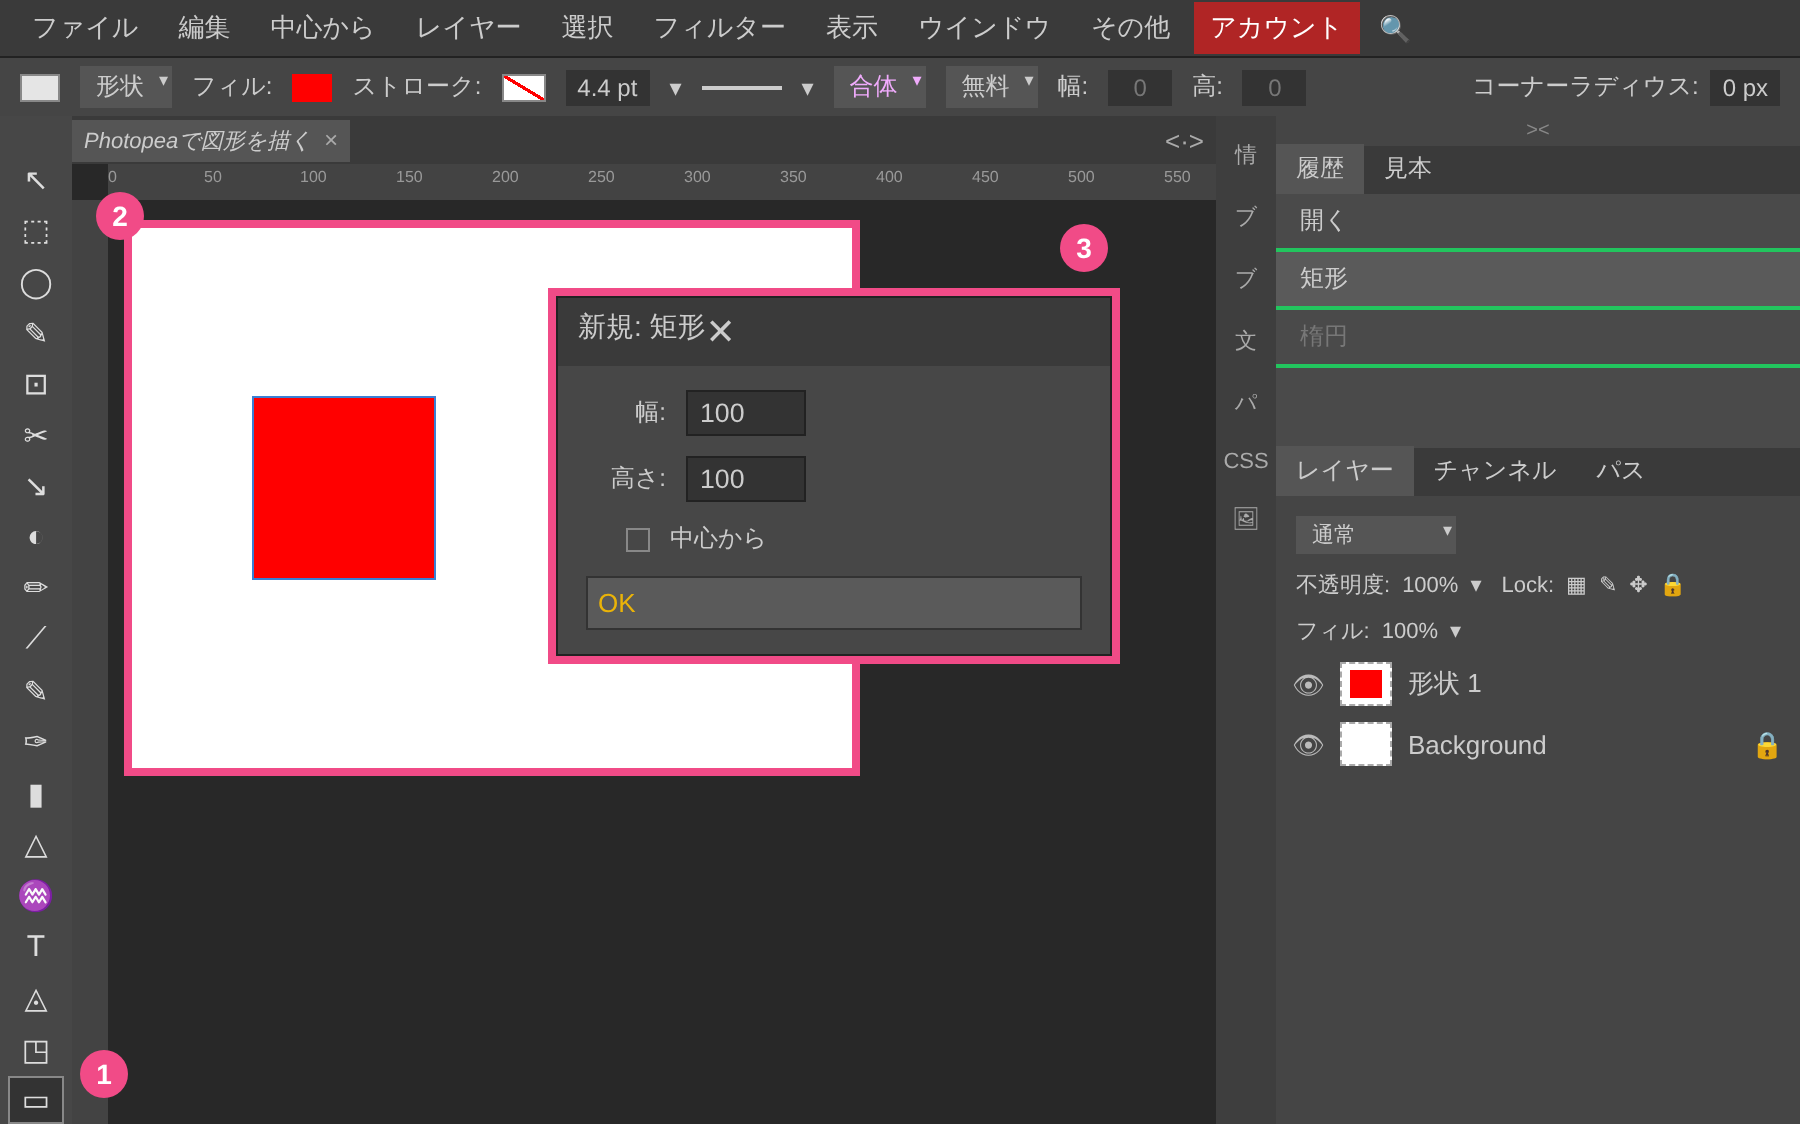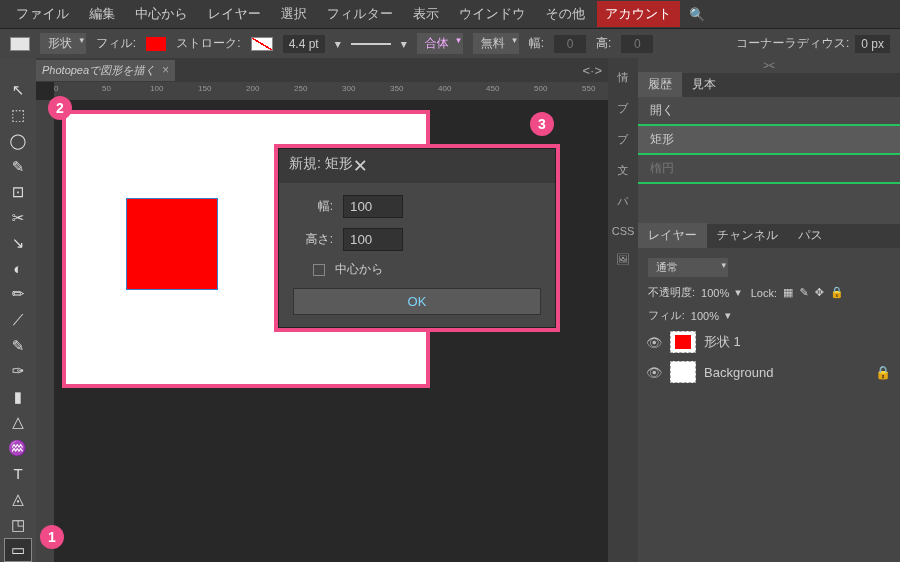--- a/index.html
+++ b/index.html
@@ -48,21 +48,21 @@
 .eye { width: 16px; color: #bbb; }
 .thumb { width: 26px; height: 22px; background: #fff; border: 1px dashed #aaa; display: flex; align-items: center; justify-content: center; }
 .thumb.red::after { content: ""; width: 16px; height: 14px; background: #ff0000; display: block; }
 .lock { margin-left: auto; color: #888; }
 .dialog { position: absolute; top: 148px; left: 278px; width: 278px; background: #474747; border: 1px solid #222; z-index: 15; outline: 4px solid #f14b87; }
 .dlg-title { background: #3a3a3a; padding: 6px 10px; display: flex; font-size: 14px; }
 .dlg-body { padding: 12px 14px; }
 .dlg-row { display: flex; align-items: center; gap: 10px; margin-bottom: 10px; font-size: 12px; }
 .dlg-row label { width: 40px; text-align: right; }
 .dlg-input { background: #333; border: 1px solid #222; color: #ccc; padding: 3px 6px; width: 60px; }
-.dlg-btn { width: 100%; background: #5a5a5a; border: 1px solid #333; color: #7dd3fc; padding: 5px; text-align: center; margin-top: 4px; cursor: pointer; }
+.dlg-btn { width: 100%; background: #5a5a5a; border: 1px solid #333; color: #eab308; padding: 5px; text-align: left; margin-top: 4px; cursor: pointer; }
 .cb { width: 12px; height: 12px; border: 1px solid #888; display: inline-block; }
 .icons-right { font-size: 11px; }
 </style>
 </head>
 <body>
 
 <div class="menubar">
   <span class="item">ファイル</span>
   <span class="item">編集</span>
   <span class="item">中心から</span>

